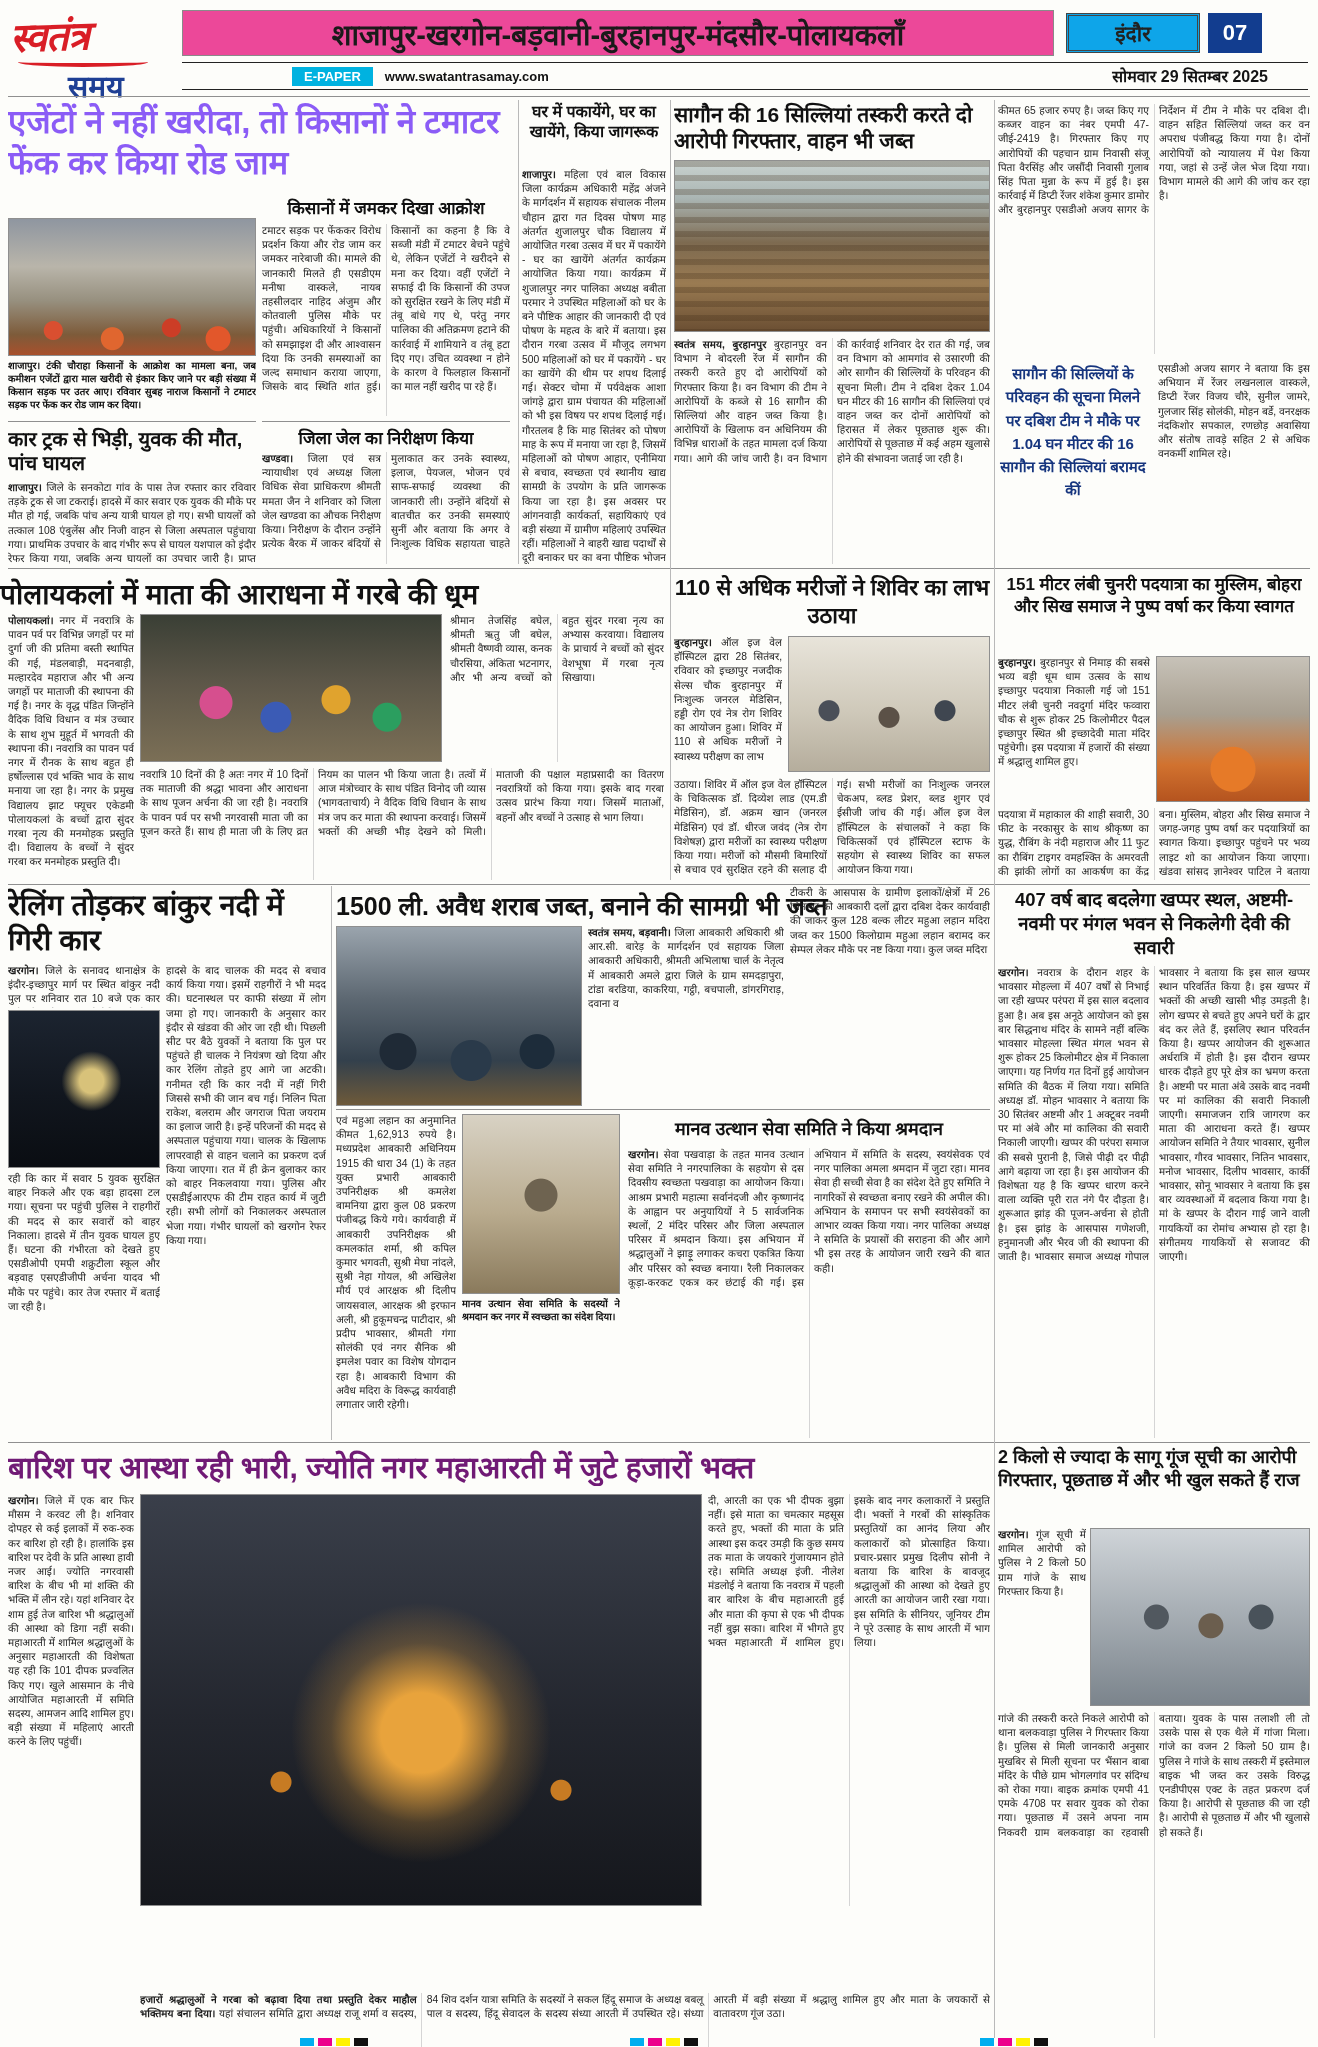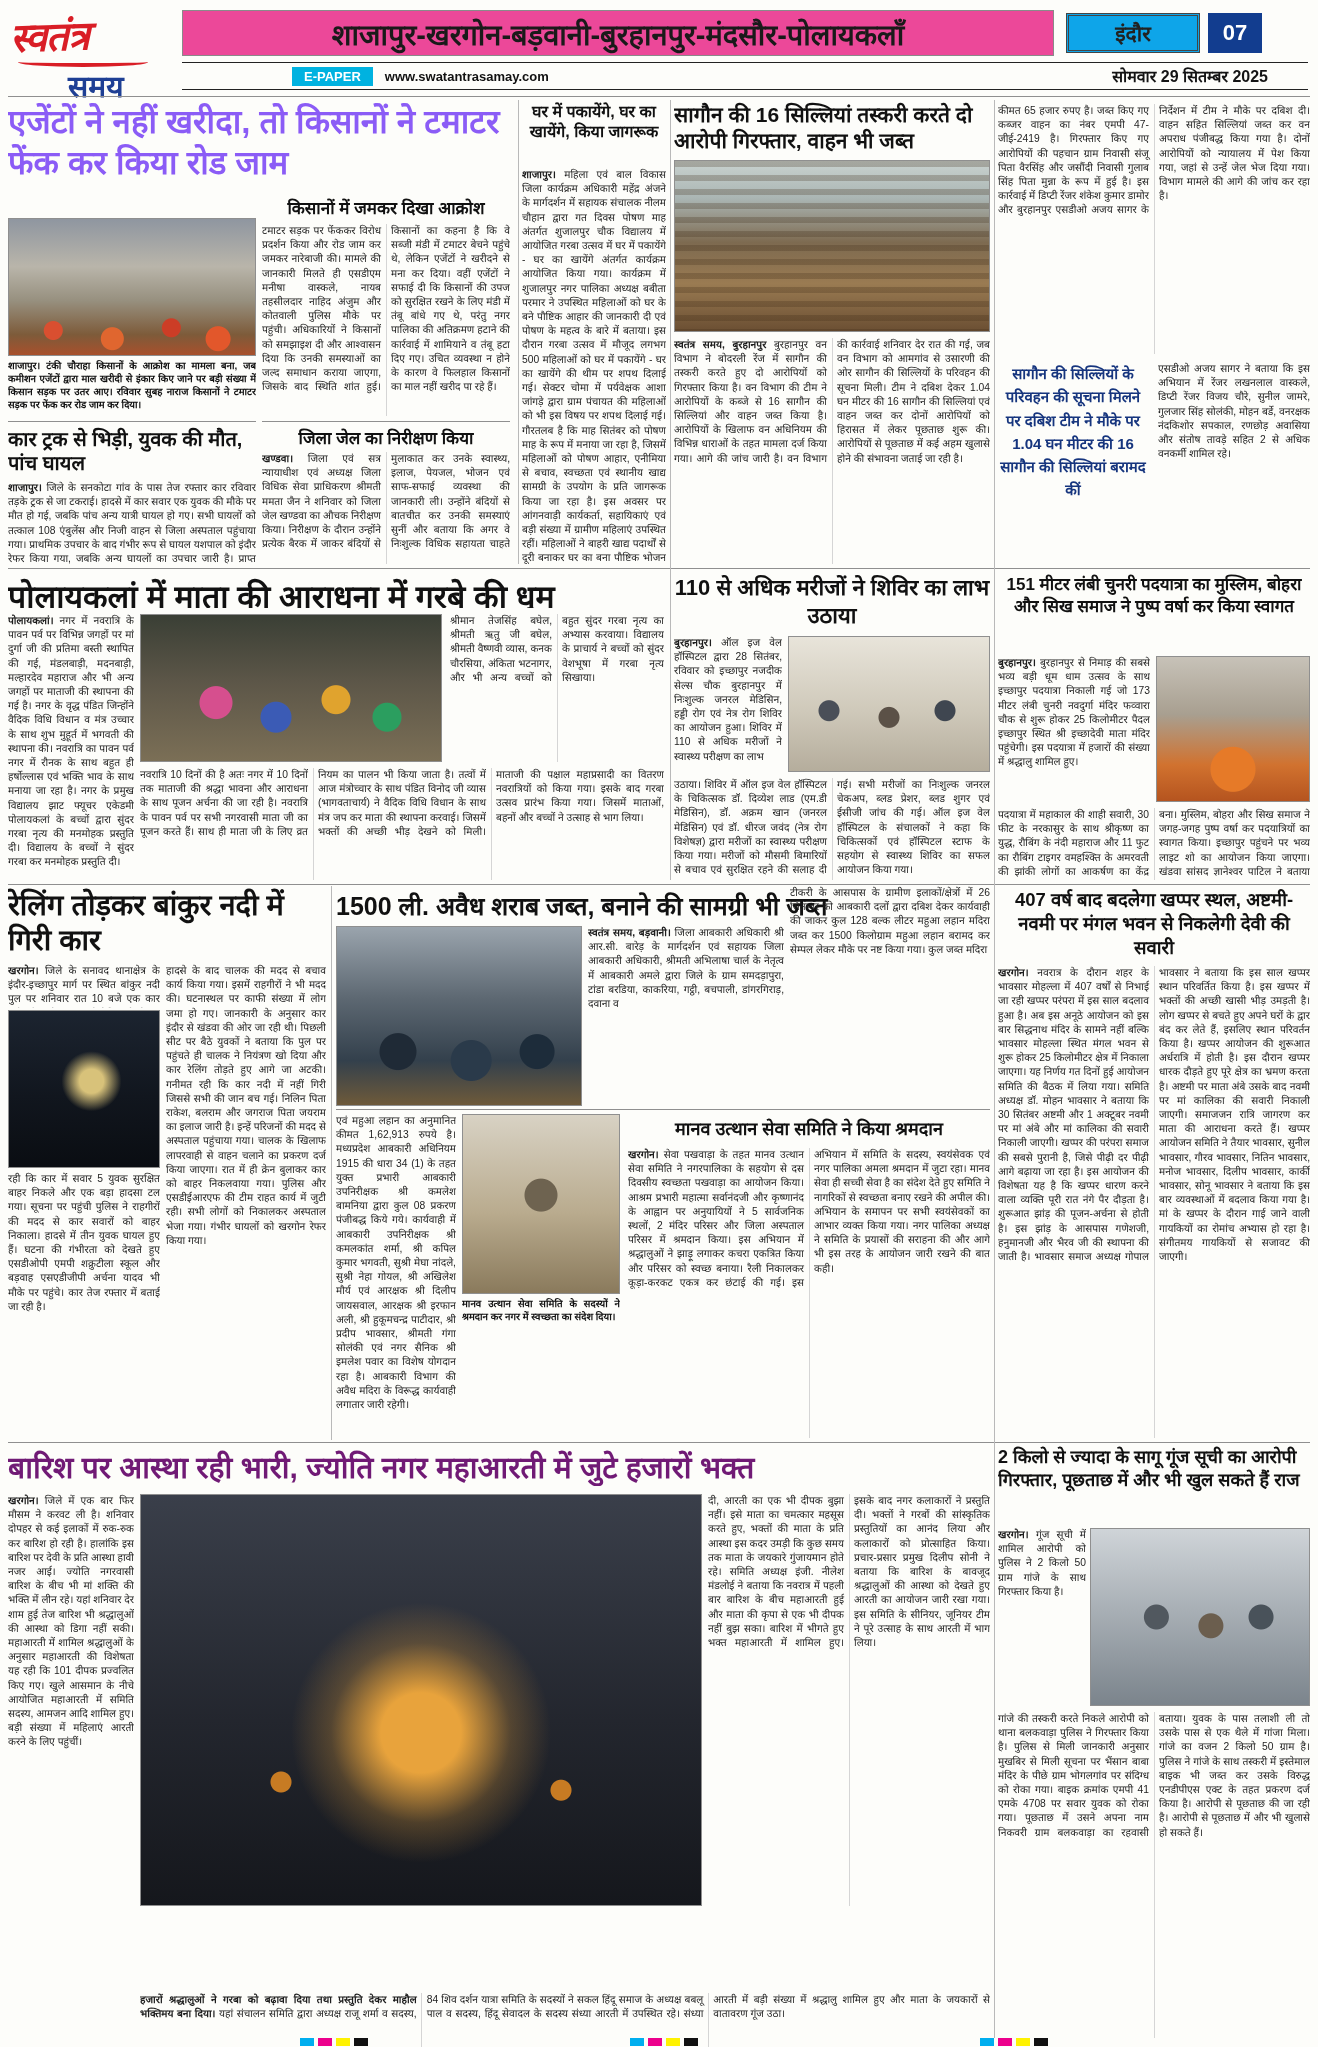--- a/index.html
+++ b/index.html
@@ -140,41 +140,41 @@
     <span class="dl">स्वतंत्र समय, बुरहानपुर</span>
     <span>बुरहानपुर वन विभाग ने बोदरली रेंज में सागौन की तस्करी करते हुए दो आरोपियों को गिरफ्तार किया है। वन विभाग की टीम ने आरोपियों के कब्जे से 16 सागौन की सिल्लियां और वाहन जब्त किया है। आरोपियों के खिलाफ वन अधिनियम की विभिन्न धाराओं के तहत मामला दर्ज किया गया। आगे की जांच जारी है। वन विभाग की कार्रवाई शनिवार देर रात की गई, जब वन विभाग को आमगांव से उसारणी की ओर सागौन की सिल्लियों के परिवहन की सूचना मिली। टीम ने दबिश देकर 1.04 घन मीटर की 16 सागौन की सिल्लियां एवं वाहन जब्त कर दोनों आरोपियों को हिरासत में लेकर पूछताछ शुरू की। आरोपियों से पूछताछ में कई अहम खुलासे होने की संभावना जताई जा रही है।</span>
   </div>
 
   <div class="abs bt c2" style="left:998px; top:104px; width:312px; height:250px;">कीमत 65 हजार रुपए है। जब्त किए गए कब्जर वाहन का नंबर एमपी 47-जीई-2419 है। गिरफ्तार किए गए आरोपियों की पहचान ग्राम निवासी संजू पिता वैरसिंह और जसौंदी निवासी गुलाब सिंह पिता मुन्ना के रूप में हुई है। इस कार्रवाई में डिप्टी रेंजर शंकेश कुमार डामोर और बुरहानपुर एसडीओ अजय सागर के निर्देशन में टीम ने मौके पर दबिश दी। वाहन सहित सिल्लियां जब्त कर वन अपराध पंजीबद्ध किया गया है। दोनों आरोपियों को न्यायालय में पेश किया गया, जहां से उन्हें जेल भेज दिया गया। विभाग मामले की आगे की जांच कर रहा है।</div>
   <div class="abs quote" style="left:998px; top:362px; width:150px; height:200px;">सागौन की सिल्लियों के परिवहन की सूचना मिलने पर दबिश टीम ने मौके पर 1.04 घन मीटर की 16 सागौन की सिल्लियां बरामद कीं</div>
   <div class="abs bt" style="left:1158px; top:362px; width:152px; height:202px;">एसडीओ अजय सागर ने बताया कि इस अभियान में रेंजर लखनलाल वास्कले, डिप्टी रेंजर विजय चौरे, सुनील जामरे, गुलजार सिंह सोलंकी, मोहन बर्डे, वनरक्षक नंदकिशोर सपकाल, रणछोड़ अवासिया और संतोष तावड़े सहित 2 से अधिक वनकर्मी शामिल रहे।</div>
 
   <div class="hr" style="left:8px; top:568px; width:1302px;"></div>
 
-  <div class="abs hl" style="left:8px; top:574px; width:656px; height:34px; font-size:32px;">पोलायकलां में माता की आराधना में गरबे की धूम</div>
+  <div class="abs hl" style="left:0; top:574px; width:656px; height:34px; font-size:28px;">पोलायकलां में माता की आराधना में गरबे की धूम</div>
   <div class="abs bt" style="left:8px; top:614px; width:126px; height:266px;">
     <span class="dl">पोलायकलां।</span>
     <span>नगर में नवरात्रि के पावन पर्व पर विभिन्न जगहों पर मां दुर्गा जी की प्रतिमा बस्ती स्थापित की गई, मंडलबाड़ी, मदनबाड़ी, मल्हारदेव महाराज और भी अन्य जगहों पर माताजी की स्थापना की गई है। नगर के वृद्ध पंडित जिन्होंने वैदिक विधि विधान व मंत्र उच्चार के साथ शुभ मुहूर्त में भगवती की स्थापना की। नवरात्रि का पावन पर्व नगर में रौनक के साथ बहुत ही हर्षोल्लास एवं भक्ति भाव के साथ मनाया जा रहा है। नगर के प्रमुख विद्यालय झाट फ्यूचर एकेडमी पोलायकलां के बच्चों द्वारा सुंदर गरबा नृत्य की मनमोहक प्रस्तुति दी। विद्यालय के बच्चों ने सुंदर गरबा कर मनमोहक प्रस्तुति दी।</span>
   </div>
   <div class="photo ph-garba" style="left:140px; top:614px; width:302px; height:148px;"></div>
   <div class="abs bt c2" style="left:450px; top:614px; width:214px; height:148px;">श्रीमान तेजसिंह बघेल, श्रीमती ऋतु जी बघेल, श्रीमती वैष्णवी व्यास, कनक चौरसिया, अंकिता भटनागर, और भी अन्य बच्चों को बहुत सुंदर गरबा नृत्य का अभ्यास करवाया। विद्यालय के प्राचार्य ने बच्चों को सुंदर वेशभूषा में गरबा नृत्य सिखाया।</div>
   <div class="abs bt c3" style="left:140px; top:768px; width:524px; height:112px;">नवरात्रि 10 दिनों की है अतः नगर में 10 दिनों तक माताजी की श्रद्धा भावना और आराधना के साथ पूजन अर्चना की जा रही है। नवरात्रि के पावन पर्व पर सभी नगरवासी माता जी का पूजन करते हैं। साथ ही माता जी के लिए व्रत नियम का पालन भी किया जाता है। तत्वों में आज मंत्रोच्चार के साथ पंडित विनोद जी व्यास (भागवताचार्य) ने वैदिक विधि विधान के साथ मंत्र जप कर माता की स्थापना करवाई। जिसमें भक्तों की अच्छी भीड़ देखने को मिली। माताजी की पक्षाल महाप्रसादी का वितरण नवरात्रियों को किया गया। इसके बाद गरबा उत्सव प्रारंभ किया गया। जिसमें माताओं, बहनों और बच्चों ने उत्साह से भाग लिया।</div>
 
   <div class="abs hl ctr" style="left:674px; top:574px; width:316px; height:56px; font-size:22px; line-height:1.25;">110 से अधिक मरीजों ने शिविर का लाभ उठाया</div>
   <div class="abs bt" style="left:674px; top:636px; width:108px; height:136px;">
     <span class="dl">बुरहानपुर।</span>
     <span>ऑल इज वेल हॉस्पिटल द्वारा 28 सितंबर, रविवार को इच्छापुर नजदीक सेल्स चौक बुरहानपुर में निःशुल्क जनरल मेडिसिन, हड्डी रोग एवं नेत्र रोग शिविर का आयोजन हुआ। शिविर में 110 से अधिक मरीजों ने स्वास्थ्य परीक्षण का लाभ</span>
   </div>
   <div class="photo ph-camp" style="left:788px; top:636px; width:202px; height:136px;"></div>
   <div class="abs bt c2" style="left:674px; top:778px; width:316px; height:102px;">उठाया। शिविर में ऑल इज वेल हॉस्पिटल के चिकित्सक डॉ. दिव्येश लाड (एम.डी मेडिसिन), डॉ. अक्रम खान (जनरल मेडिसिन) एवं डॉ. धीरज जवंद (नेत्र रोग विशेषज्ञ) द्वारा मरीजों का स्वास्थ्य परीक्षण किया गया। मरीजों को मौसमी बिमारियों से बचाव एवं सुरक्षित रहने की सलाह दी गई। सभी मरीजों का निःशुल्क जनरल चेकअप, ब्लड प्रेशर, ब्लड शुगर एवं ईसीजी जांच की गई। ऑल इज वेल हॉस्पिटल के संचालकों ने कहा कि चिकित्सकों एवं हॉस्पिटल स्टाफ के सहयोग से स्वास्थ्य शिविर का सफल आयोजन किया गया।</div>
 
   <div class="abs hl ctr" style="left:998px; top:574px; width:312px; height:78px; font-size:17px; line-height:1.3;">151 मीटर लंबी चुनरी पदयात्रा का मुस्लिम, बोहरा और सिख समाज ने पुष्प वर्षा कर किया स्वागत</div>
   <div class="abs bt" style="left:998px; top:656px; width:152px; height:146px;">
     <span class="dl">बुरहानपुर।</span>
-    <span>बुरहानपुर से निमाड़ की सबसे भव्य बड़ी धूम धाम उत्सव के साथ इच्छापुर पदयात्रा निकाली गई जो 173 मीटर लंबी चुनरी नवदुर्गा मंदिर फव्वारा चौक से शुरू होकर 25 किलोमीटर पैदल इच्छापुर स्थित श्री इच्छादेवी माता मंदिर पहुंचेगी। इस पदयात्रा में हजारों की संख्या में श्रद्धालु शामिल हुए।</span>
+    <span>बुरहानपुर से निमाड़ की सबसे भव्य बड़ी धूम धाम उत्सव के साथ इच्छापुर पदयात्रा निकाली गई जो 151 मीटर लंबी चुनरी नवदुर्गा मंदिर फव्वारा चौक से शुरू होकर 25 किलोमीटर पैदल इच्छापुर स्थित श्री इच्छादेवी माता मंदिर पहुंचेगी। इस पदयात्रा में हजारों की संख्या में श्रद्धालु शामिल हुए।</span>
   </div>
   <div class="photo ph-chunari" style="left:1156px; top:656px; width:154px; height:146px;"></div>
   <div class="abs bt c2" style="left:998px; top:808px; width:312px; height:72px;">पदयात्रा में महाकाल की शाही सवारी, 30 फीट के नरकासुर के साथ श्रीकृष्ण का युद्ध, रौबिंग के नंदी महाराज और 11 फुट का रौबिंग टाइगर वमहश्क्ति के अमरवती की झांकी लोगों का आकर्षण का केंद्र बना। मुस्लिम, बोहरा और सिख समाज ने जगह-जगह पुष्प वर्षा कर पदयात्रियों का स्वागत किया। इच्छापुर पहुंचने पर भव्य लाइट शो का आयोजन किया जाएगा। खंडवा सांसद ज्ञानेश्वर पाटिल ने बताया कि यह यात्रा हर साल इस क्षेत्र की सुख-समृद्धि के लिए निकाली जाती है। इसका आयोजन भाजपा नेता राजेंद्र दिलकसनंदन के नेतृत्व में वर्ष 2016 से किया जा रहा है।</div>
 
   <div class="hr" style="left:8px; top:884px; width:1302px;"></div>
 
   <div class="abs hl" style="left:8px; top:888px; width:318px; height:72px; font-size:29px; line-height:1.22;">रेलिंग तोड़कर बांकुर नदी में गिरी कार</div>
   <div class="abs bt" style="left:8px; top:964px; width:152px; height:44px;">
     <span class="dl">खरगोन।</span>
     <span>जिले के सनावद थानाक्षेत्र के इंदौर-इच्छापुर मार्ग पर स्थित बांकुर नदी पुल पर शनिवार रात 10 बजे एक कार अनियंत्रित होकर पुल की रेलिंग तोड़ते हुए नीचे जा गिरी। गनीमत यह</span>

